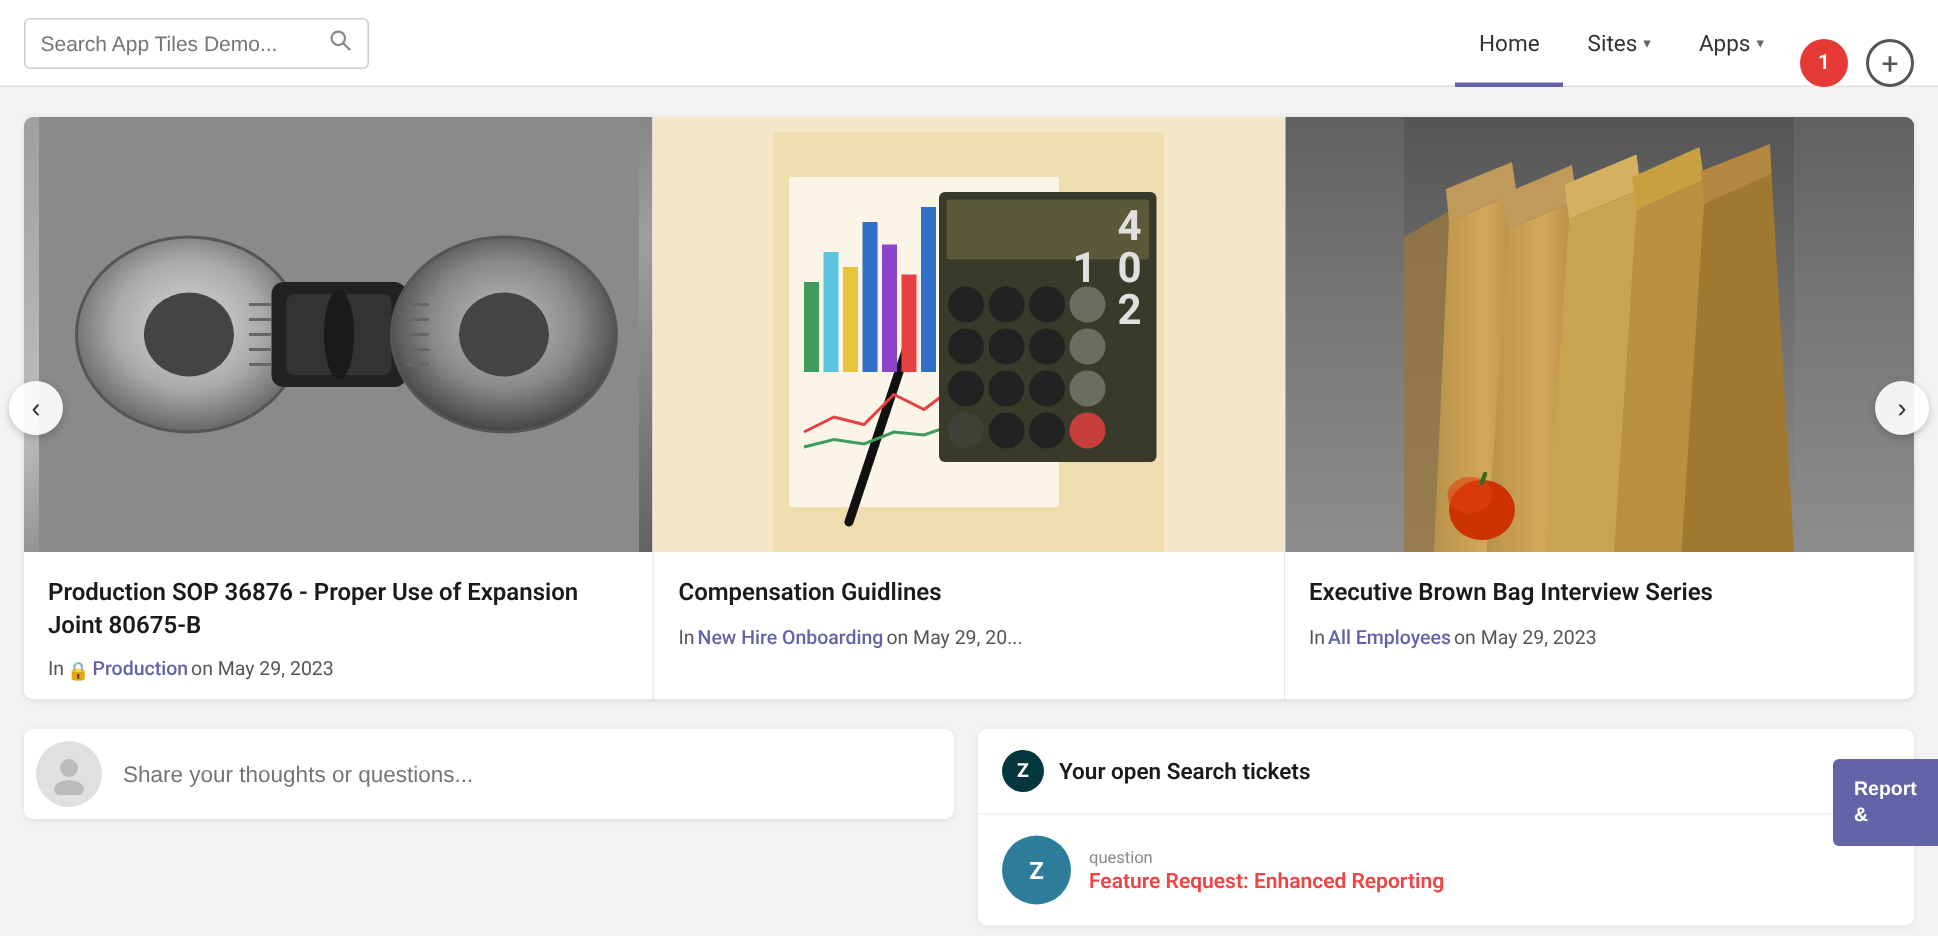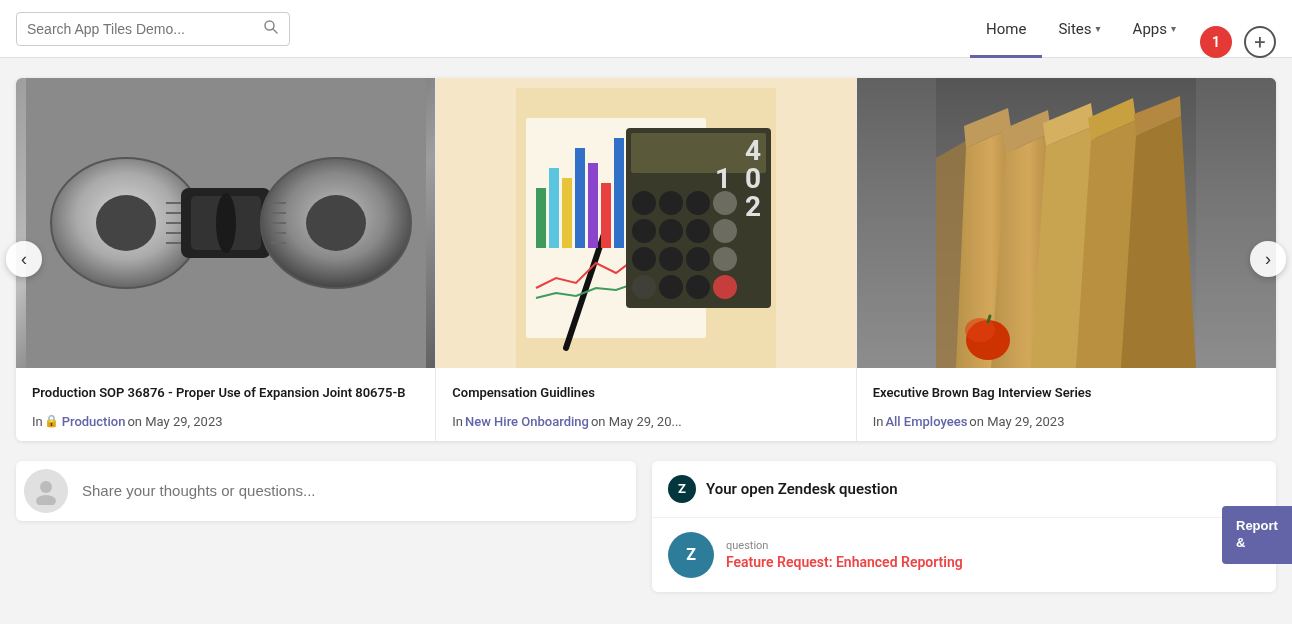--- a/index.html
+++ b/index.html
@@ -20,21 +20,21 @@
       border-bottom: 1px solid #e0e0e0;
       position: relative;
       z-index: 10;
     }
     .search-box {
       display: flex;
       align-items: center;
       border: 1px solid #ccc;
       border-radius: 4px;
       padding: 6px 10px;
-      width: 274px;
+      width: 230px;
       background: #fff;
     }
     .search-box input {
       border: none;
       outline: none;
       font-size: 14px;
       color: #555;
       width: 100%;
       background: transparent;
     }
@@ -195,21 +195,21 @@
       justify-content: center;
       padding-bottom: 0;
       position: relative;
     }
 
     .card-body {
       padding: 16px 16px 12px;
       flex: 1;
     }
     .card-title {
-      font-size: 13px;
+      font-size: 16px;
       font-weight: 600;
       color: #1a1a1a;
       margin-bottom: 12px;
       line-height: 1.35;
     }
     .card-meta {
       font-size: 13px;
       color: #555;
       display: flex;
       align-items: center;
@@ -572,21 +572,21 @@
         </svg>
       </div>
       <input type="text" class="share-input" placeholder="Share your thoughts or questions..." style="">
     </div>
 
     <div class="zendesk-panel">
       <div class="zendesk-header">
         <div class="zendesk-logo">
           <span>Z</span>
         </div>
-        <span class="zendesk-title">Your open Zendesk question</span>
+        <span class="zendesk-title">Your open Search tickets</span>
       </div>
       <div class="zendesk-item">
         <div class="zendesk-avatar">
           <span>Z</span>
         </div>
         <div class="zendesk-item-content">
           <div class="zendesk-label">question</div>
           <div class="zendesk-item-title">Feature Request: Enhanced Reporting</div>
         </div>
       </div>

